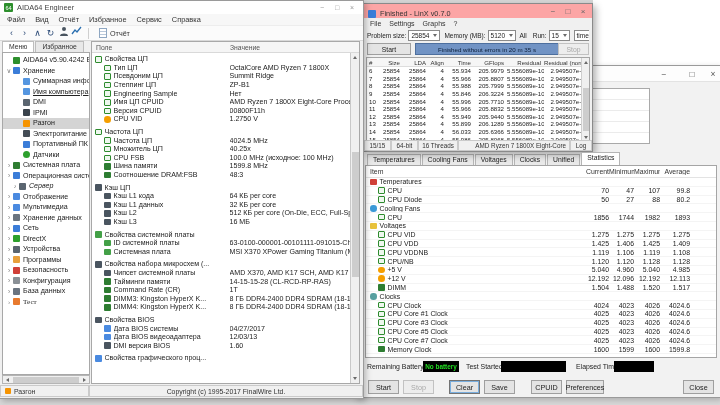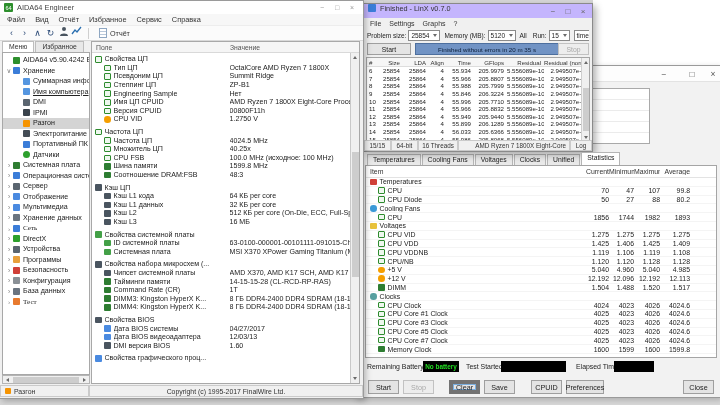--- a/index.html
+++ b/index.html
@@ -8,21 +8,21 @@
     font-family:"Liberation Sans",sans-serif;color:#222;-webkit-font-smoothing:antialiased;cursor:default}
   .bgwin{position:absolute;left:593px;top:0;width:127px;height:66px;background:#ffffff}
 
   
   .cap{position:absolute;top:0;height:100%;display:flex;align-items:center;justify-content:center;
        color:#666;font-size:8px;width:14px}
   .mi{font-size:7.4px;color:#333;padding:0 5px;white-space:nowrap}
   .wbtn{position:absolute;height:14px;background:#e4e4e4;border:1px solid #9f9f9f;font-size:7.2px;
         display:flex;align-items:center;justify-content:center;color:#222;white-space:nowrap}
   .wbtn.disabled{color:#a9a9a9;background:#ededed;border-color:#c2c2c2}
-  .wbtn.focused{border:4px solid #737373;box-shadow:inset 0 0 0 1px #7aaede}
+  .wbtn.focused{border:1px solid #737373;box-shadow:inset 0 0 0 1px #7aaede}
 
   
   .aida{position:absolute;left:0;top:0;width:364px;height:399px;background:#f0f0f0;
         border:1px solid #9a9a9a;border-left:none;box-shadow:2px 2px 6px rgba(0,0,0,.25)}
   .a-title{position:absolute;left:0;top:0;right:0;height:13px;background:#fff;display:flex;align-items:center;padding-left:4px}
   .a-logo{width:9px;height:9px;background:#2d8f2d;color:#fff;font-size:5.5px;display:flex;align-items:center;justify-content:center;margin-right:4px;border-radius:1px}
   .a-title .t{font-size:7.4px;color:#444}
   .a-caps{position:absolute;right:2px;top:0;height:13px;width:46px}
   .a-caps .cap{font-size:7px;color:#999}
   .a-caps .c1{left:0}.a-caps .c2{left:15px}.a-caps .c3{left:30px}
@@ -86,21 +86,21 @@
   .ic-cache{background:#4a5560}
   .ic-motherboard{background:#43a047}
   .ic-chipset{background:#4a5560}
   .ic-bios{background:#4a5560}
   .ic-date{background:#4a8ae0}
   .ic-gpu{background:#4a8ae0}
 
   
   .linx{position:absolute;left:363px;top:3px;width:230px;height:149px;background:#f0f0f0;
         border:1px solid #8a8a8a;box-shadow:3px 3px 7px rgba(0,0,0,.3)}
-  .l-title{position:absolute;left:0;top:0;right:0;height:14px;background:#c4b5fd;display:flex;align-items:flex-start;padding-left:4px}
+  .l-title{position:absolute;left:0;top:0;right:0;height:14px;background:#fca5a5;display:flex;align-items:flex-end;padding-left:4px}
   .l-logo{width:8px;height:8px;background:#3b7dd8;margin-right:4px;border-radius:1px}
   .l-title .t{font-size:7.3px;color:#333}
   .l-caps{position:absolute;right:2px;top:0;height:14px;width:44px}
   .l-caps .c1{left:0}.l-caps .c2{left:15px}.l-caps .c3{left:30px}
   .l-menu{position:absolute;left:0;top:14px;right:0;height:11px;display:flex;align-items:center;padding-left:2px}
   .l-menu .mi{font-size:7px;padding:0 4px}
   .l-ctrl{position:absolute;left:3px;top:25px;right:3px;height:13px;display:flex;align-items:center;white-space:nowrap;overflow:hidden}
   .l-ctrl .lb{font-size:6.5px;color:#222;margin-right:2px}
   .dd{height:11px;background:#fff;border:1px solid #8a8a8a;display:flex;align-items:center;justify-content:space-between;
       font-size:6.5px;padding:0 2px;margin-right:4px;flex:0 0 auto}
@@ -718,41 +718,41 @@
           <div class="trow" style="padding-left: 2px;">
             <span class="arr">›</span>
             <span class="ti ti-motherboard"></span>
             <span class="tl">Системная плата</span>
           </div>
           <div class="trow" style="padding-left: 2px;">
             <span class="arr">›</span>
             <span class="ti ti-os"></span>
             <span class="tl">Операционная система</span>
           </div>
-          <div class="trow" style="padding-left: 2px;">
+          <div class="trow" style="padding-left: 8px; font-style: italic;">
             <span class="arr">›</span>
             <span class="ti ti-server"></span>
             <span class="tl">Сервер</span>
           </div>
           <div class="trow" style="padding-left: 2px;">
             <span class="arr">›</span>
             <span class="ti ti-display"></span>
             <span class="tl">Отображение</span>
           </div>
           <div class="trow" style="padding-left: 2px;">
             <span class="arr">›</span>
             <span class="ti ti-multimedia"></span>
             <span class="tl">Мультимедиа</span>
           </div>
           <div class="trow" style="padding-left: 2px;">
             <span class="arr">›</span>
             <span class="ti ti-storage"></span>
             <span class="tl">Хранение данных</span>
           </div>
-          <div class="trow" style="padding-left: 2px; font-family: Liberation Serif, serif;">
+          <div class="trow" style="padding-left: 2px;">
             <span class="arr">›</span>
             <span class="ti ti-network"></span>
             <span class="tl">Сеть</span>
           </div>
           <div class="trow" style="padding-left: 2px;">
             <span class="arr">›</span>
             <span class="ti ti-directx"></span>
             <span class="tl">DirectX</span>
           </div>
           <div class="trow" style="padding-left: 2px;">

